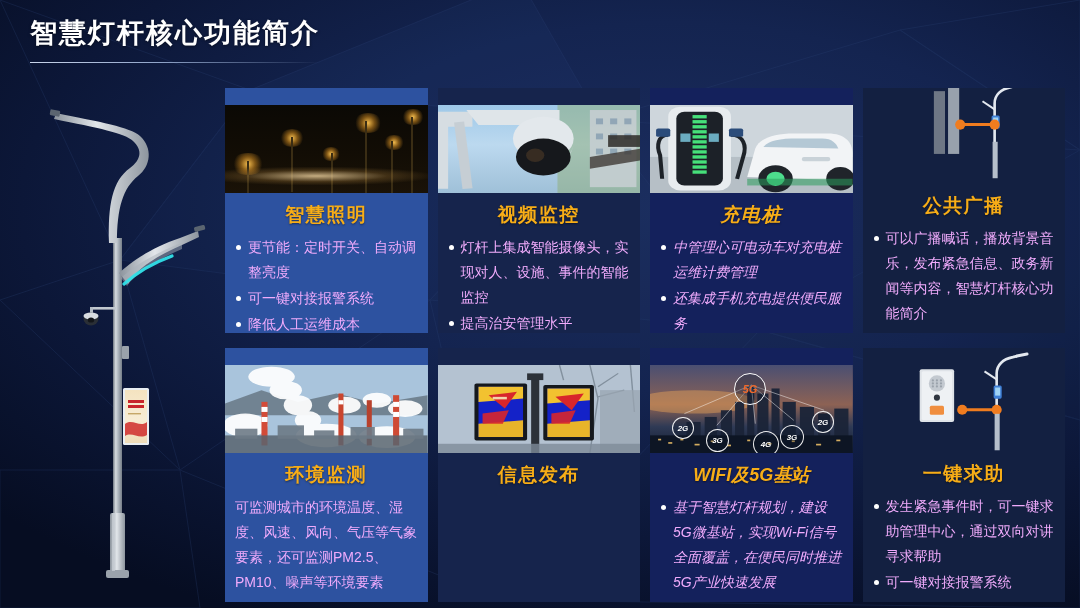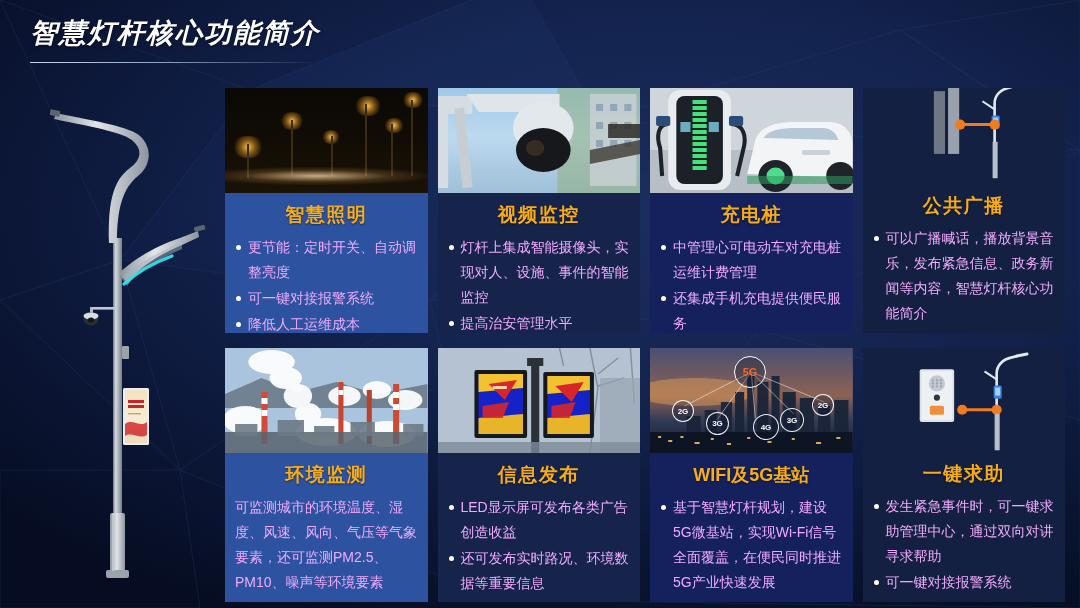--- a/index.html
+++ b/index.html
@@ -15,21 +15,21 @@
 
   
   #bg-layer {
     position: absolute; inset: 0;
     background:
       radial-gradient(ellipse 900px 460px at 62% 34%, #1b2d5e 0%, #142450 40%, #0c1738 72%, #060d22 100%);
   }
   #bg-poly { position: absolute; inset: 0; opacity: .55; }
 
   
-  #title-block { position: absolute; left: 30px; top: 14px; width: 620px; font-style: italic; }
+  #title-block { position: absolute; left: 30px; top: 14px; width: 620px; }
   #page-title {
     color: #ffffff;
     font-size: 27px;
     font-weight: bold;
     letter-spacing: 2px;
     line-height: 38px;
     text-shadow: 0 1px 3px rgba(0,0,0,.5);
   }
   #title-rule {
     margin-top: 10px;
@@ -51,21 +51,21 @@
     column-gap: 10px; row-gap: 15px;
   }
 
   .card {
     position: relative;
     overflow: hidden;
     display: flex; flex-direction: column;
   }
   .card.blue   { background: #2d52a0; }
   .card.navy   { background: #16244c; }
-  .card.deep   { background: #14215c; }
+  .card.deep   { background: #14215c; font-style: italic; }
   .card.plain  { background: #132041; justify-content: flex-end; }
 
   .card-media {
     width: 100%;
     height: 105px;
     flex: none;
     position: relative;
     overflow: hidden;
   }
   .card-body {
@@ -99,21 +99,21 @@
     position: absolute;
     left: 1px; top: 10px;
     width: 5px; height: 5px;
     border-radius: 50%;
     background: #ffffff;
   }
   .bullets li.nobullet { padding-left: 0; }
   .bullets li.nobullet::before { display: none; }
 
   
-  .photo { position: absolute; inset: 0; }
+  .photo { position: absolute; inset: 0; margin-top: 17px; }
 
   
   .ph-road { background: linear-gradient(#0b0905 0%, #120d05 55%, #1a1207 100%); }
   .road-glow {
     position: absolute; border-radius: 50%;
     background: radial-gradient(circle, rgba(255,196,80,.95) 0%, rgba(255,170,40,.45) 35%, rgba(255,150,20,0) 70%);
   }
   .road-pole { position: absolute; width: 1.5px; background: #3a2d14; }
   .road-band {
     position: absolute; left: 0; right: 0; bottom: 8px; height: 18px;
@@ -457,24 +457,20 @@
             <path d="M116 38 L144 34 L132 54 Z" fill="#d8262b"></path>
             <path d="M108 70 L150 66 L150 86 L108 86 Z" fill="#e8b42a"></path>
             <path d="M112 58 L136 54 L130 70 L112 70 Z" fill="#d8262b" opacity=".9"></path>
           </g>
           <rect x="0" y="94" width="200" height="11" fill="#7e8b98" opacity=".8"></rect>
         </svg>
       </div>
     </div>
     <div class="card-body">
       <div class="card-title">信息发布</div>
-      <ul class="bullets">
-        <li>LED显示屏可发布各类广告创造收益</li>
-        <li>还可发布实时路况、环境数据等重要信息</li>
-      </ul>
     </div>
   </div>
 
   <div class="card deep">
     <div class="card-media">
       <div class="photo ph-city">
         <svg viewBox="0 0 200 105" preserveAspectRatio="none" style="position:absolute;inset:0;width:100%;height:100%">
           <defs>
             <linearGradient id="sky" x1="0" y1="0" x2="0" y2="1">
               <stop offset="0%" stop-color="#4a4f72"></stop>

